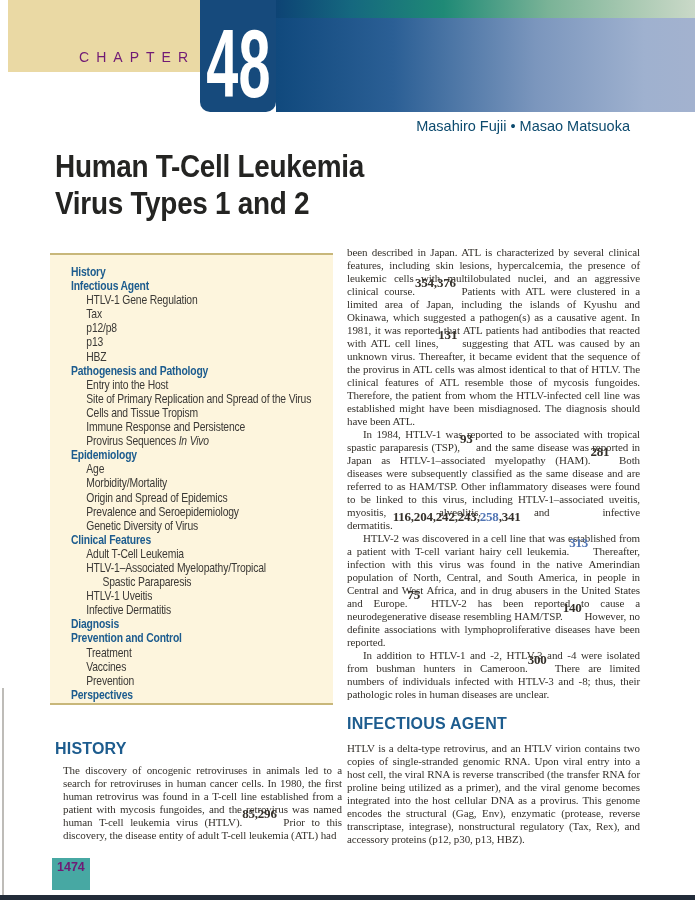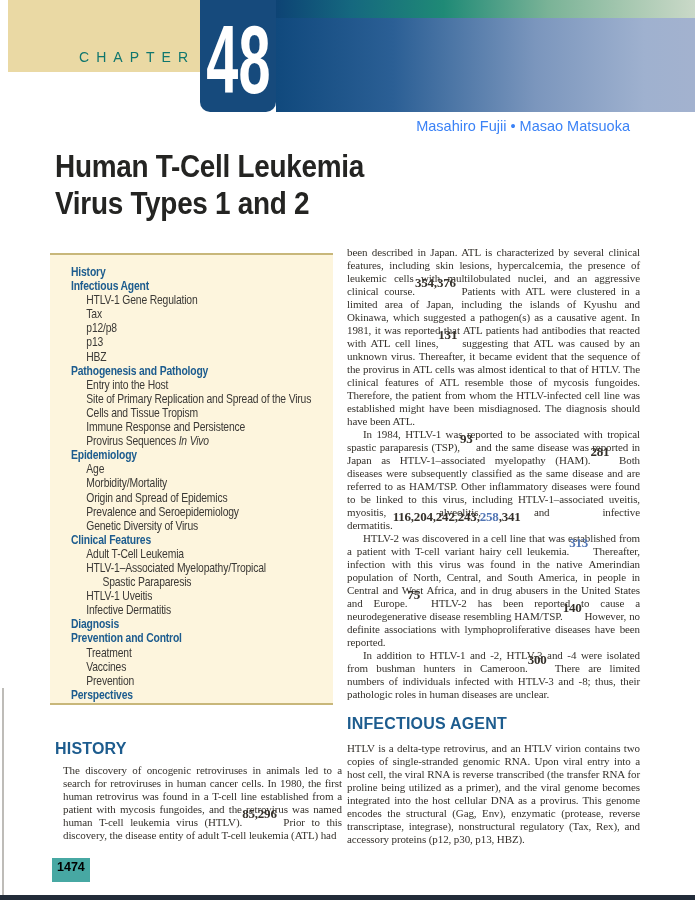--- a/index.html
+++ b/index.html
@@ -7,31 +7,31 @@
     --cream:#fdf5dd; --tan:#c8b77a; --ink:#35312b; --bar:#222c39; --ref:#5276b4;
   }
   html,body{margin:0;padding:0;background:#ffffff;}
   .page{position:relative;width:695px;height:900px;background:#fff;overflow:hidden;
         font-family:"Liberation Serif",serif;color:var(--ink);}
 
   
   .chapter-box{position:absolute;left:8px;top:0;width:192px;height:72px;background:var(--beige);
     display:flex;align-items:flex-end;justify-content:flex-end;box-sizing:border-box;padding:0 12px 7px 0;}
   .chapter-label{font-family:"Liberation Sans",sans-serif;font-size:14px;letter-spacing:7px;
-    margin-right:-7px;color:#0f766e;}
+    margin-right:-7px;color:#701a75;}
   .strip-top{position:absolute;left:276px;top:0;width:419px;height:18px;
     background:linear-gradient(90deg,#0d4374 0%,#15687f 18%,#1f8a76 40%,#7ab397 65%,#a9c9b2 85%,#cad9c8 100%);}
   .strip-main{position:absolute;left:276px;top:18px;width:419px;height:94px;
     background:linear-gradient(90deg,#10497d 0%,#2b5f95 28%,#7b96bd 62%,#9fb1cf 88%,#a3b2cf 100%);}
   .num-box{position:absolute;left:200px;top:0;width:76px;height:112px;background:var(--navy);
-    border-radius:0 0 10px 10px;display:flex;align-items:center;justify-content:center;}
+    border-radius:0 0 10px 10px;display:flex;align-items:flex-end;justify-content:center;}
   .num{font-family:"Liberation Sans",sans-serif;font-weight:700;color:#fff;font-size:96px;
     line-height:1;transform:scaleX(0.6);margin-top:7px;}
   .authors{position:absolute;right:65px;top:118px;font-family:"Liberation Sans",sans-serif;
-    font-size:14.5px;color:#3b82f6;}
+    font-size:14.5px;color:#0c4a6e;}
   .title{position:absolute;left:55px;top:148px;margin:0;font-family:"Liberation Sans",sans-serif;
     font-weight:700;font-size:31px;line-height:37px;color:#242422;letter-spacing:-0.3px;
     transform:scaleX(0.9);transform-origin:0 0;white-space:nowrap;}
 
   
   .toc{position:absolute;left:50px;top:253px;width:283px;height:452px;box-sizing:border-box;
     background:var(--cream);border-top:2px solid var(--tan);border-bottom:2px solid var(--tan);
     padding:10px 6px 0 21px;font-family:"Liberation Sans",sans-serif;font-size:12.2px;
     line-height:14.1px;overflow:hidden;}
   .toc-item{white-space:nowrap;letter-spacing:-0.2px;transform:scaleX(0.85);transform-origin:0 50%;}
@@ -45,22 +45,22 @@
   .ref-link{color:var(--ref);}
   .indent{text-indent:16px;}
   .section-heading{font-family:"Liberation Sans",sans-serif;font-weight:700;font-size:16px;
     color:var(--accent-blue);margin:0;letter-spacing:0.2px;}
   .left-heading{position:absolute;left:55px;top:740px;}
   .left-para{position:absolute;left:63px;top:764px;width:279px;}
   .right-col{position:absolute;left:347px;top:246px;width:293px;}
   .right-col .section-heading{margin:14px 0 9px 0;}
 
   
-  .pagenum{position:absolute;left:52px;top:858px;background:var(--teal);color:#000000;
-    font-family:"Liberation Sans",sans-serif;font-weight:700;font-size:12.5px;padding:2px 5px 8px 5px;}
+  .pagenum{position:absolute;left:52px;top:858px;background:var(--teal);color:#701a75;
+    font-family:"Liberation Sans",sans-serif;font-weight:700;font-size:12.5px;padding:2px 5px 16px 5px;}
   .bottom-bar{position:absolute;left:0;bottom:0;width:695px;height:5px;background:var(--bar);}
   .edge-line{position:absolute;left:2px;top:688px;width:2px;height:207px;background:#a8a5a0;opacity:.75;}
 </style>
 </head>
 <body>
 
 <div class="page">
 
   <div class="strip-top"></div>
   <div class="strip-main"></div>

